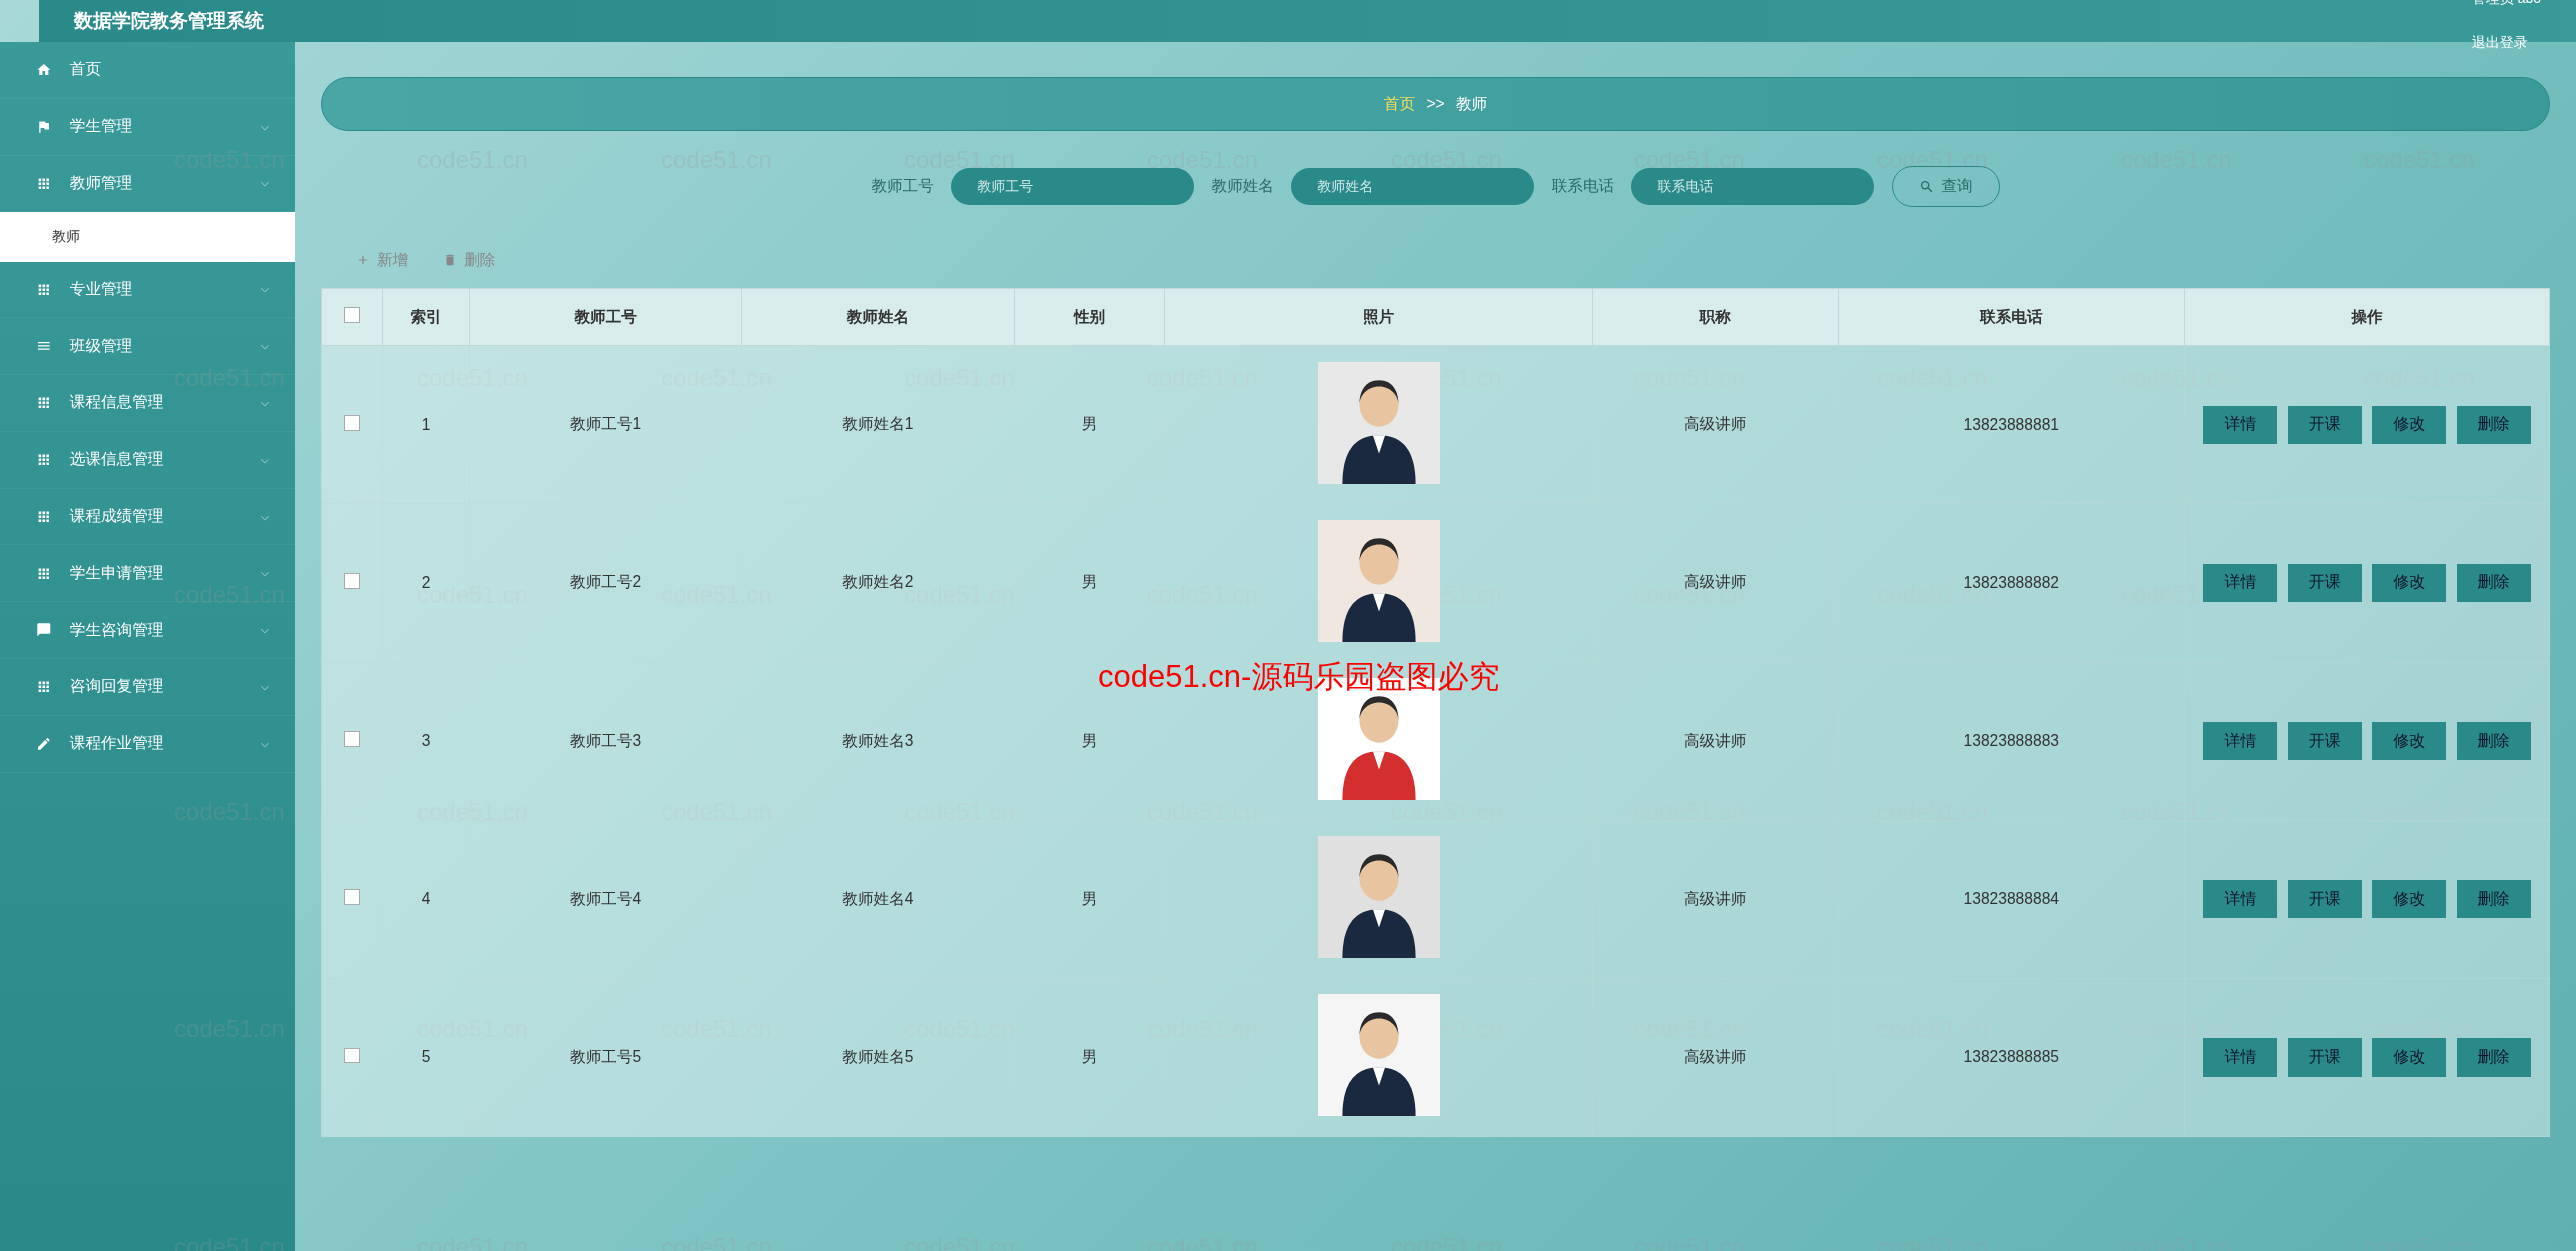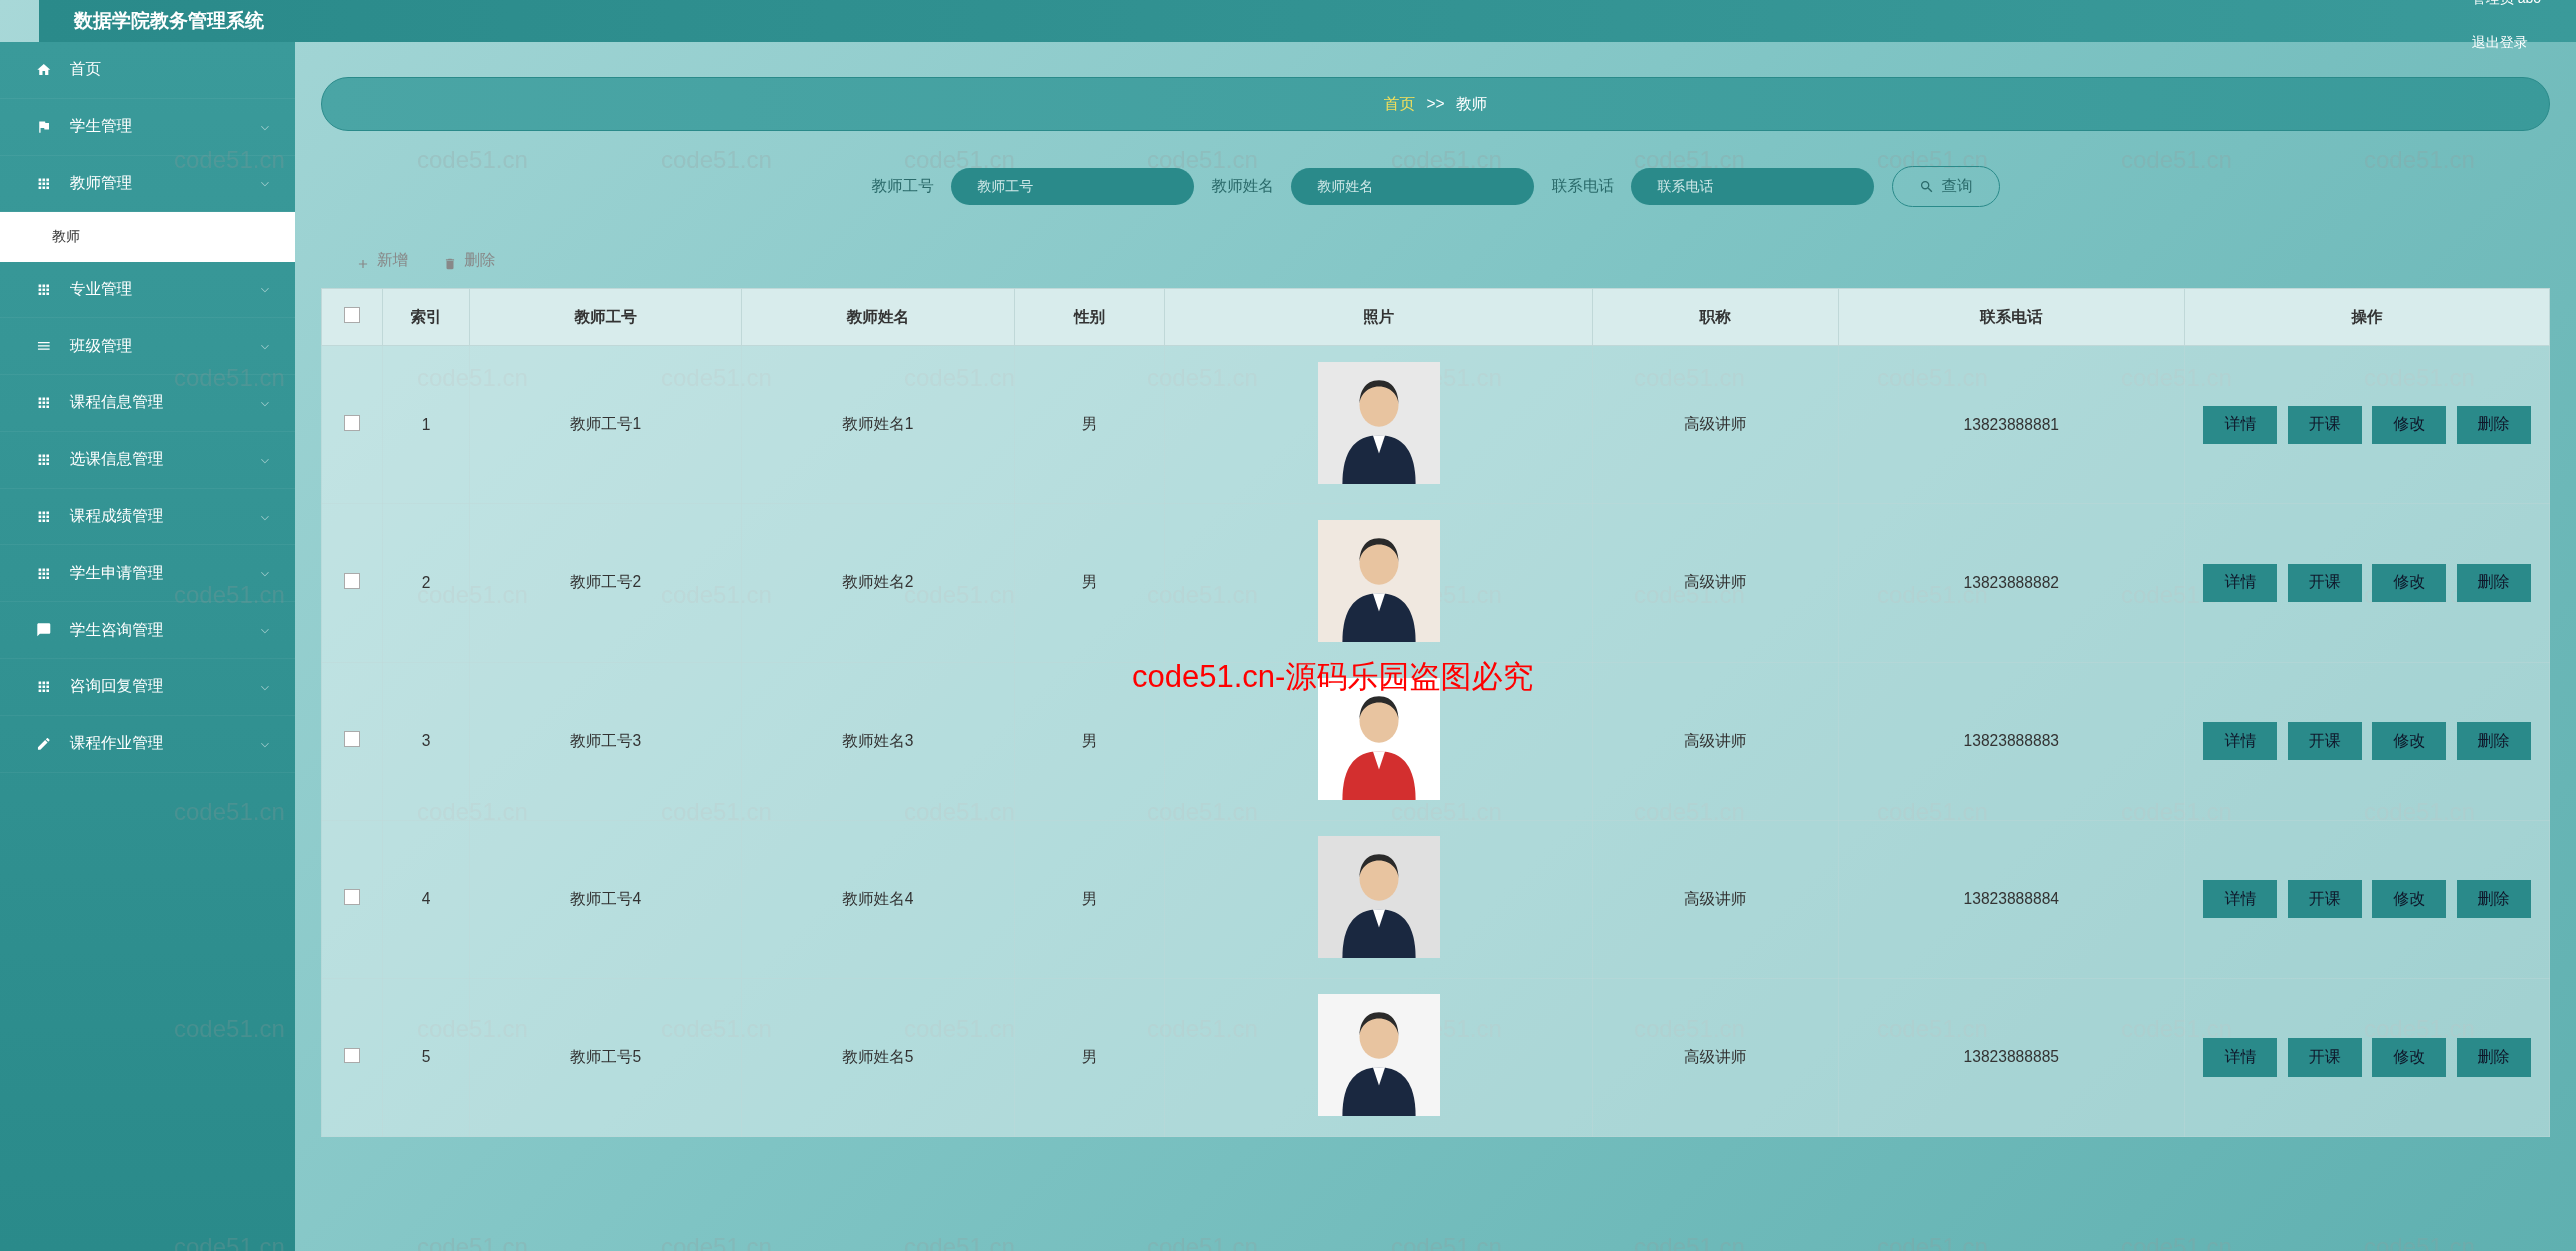--- a/index.html
+++ b/index.html
@@ -18,31 +18,31 @@
 .breadcrumb { background: linear-gradient(to right, #4aa5a5, #3a9a9a); border-radius: 35px; padding: 15.6px 0; text-align: center; font-size: 15.6px; color: #f5e05a; margin-bottom: 35px; border: 1.7px solid #2a8a8a; }
 .breadcrumb .bc-home { color: #f5e05a; }
 .breadcrumb .bc-sep { color: #fff; margin: 0 7px; }
 .breadcrumb .bc-current { color: #fff; }
 .search-row { display: flex; align-items: center; gap: 17.4px; justify-content: center; margin-bottom: 26px; }
 .search-label { color: #2a6a6a; font-size: 15.6px; }
 .search-input { background: #2a8a8a; border: none; border-radius: 26px; padding: 10.4px 26px; color: #fff; font-size: 14px; width: 243px; }
 .search-input::placeholder { color: #cfe8e8; }
 .search-btn { background: transparent; border: 1.7px solid #2a8a8a; color: #2a6a6a; border-radius: 26px; padding: 8.7px 26px; font-size: 15.6px; cursor: pointer; display: flex; align-items: center; gap: 7px; }
 .actions-row { display: flex; gap: 35px; padding: 17.4px 35px; color: #888; font-size: 15.6px; }
-.actions-row span { cursor: pointer; display: flex; align-items: flex-end; gap: 7px; }
+.actions-row span { cursor: pointer; display: flex; align-items: center; gap: 7px; }
 .table { width: 100%; border-collapse: collapse; background: rgba(255,255,255,0.3); }
 .table th { background: #d8ecec; padding: 17.4px 8.7px; font-size: 15.6px; color: #333; font-weight: bold; border: 0.9px solid #c0d8d8; }
 .table td { padding: 15.6px 8.7px; font-size: 15.6px; color: #333; text-align: center; border: 0.9px solid rgba(192,216,216,0.4); background: rgba(255,255,255,0.15); }
 .table tbody tr { height: 156px; }
 .checkbox { width: 15.6px; height: 15.6px; border: 0.9px solid #aaa; display: inline-block; background: #fff; cursor: pointer; }
 .photo { width: 122px; height: 122px; background: #ddd; display: inline-block; }
 .photo svg { width: 100%; height: 100%; }
 .op-btns { display: flex; flex-wrap: wrap; gap: 10.4px; justify-content: center; }
 .op-btn { background: #2a8a8a; color: #0f172a; border: none; padding: 8.7px 21px; font-size: 16px; cursor: pointer; border-radius: 0; }
-.watermark { position: absolute; color: red; font-size: 31px; left: 1132px; top: 656px; pointer-events: none; z-index: 100; font-weight: normal; }
+.watermark { position: absolute; color: red; font-size: 31px; left: 1098px; top: 656px; pointer-events: none; z-index: 100; font-weight: normal; }
 .wm-bg { position: absolute; left: 0; top: 42px; right: 0; bottom: 0; pointer-events: none; z-index: 1; opacity: 0.25; }
 .wm-bg span { position: absolute; color: #999; font-size: 24px; }
 .content-wrap { position: relative; z-index: 2; }
 svg.icon { fill: currentColor; }
 </style>
 </head>
 <body>
 
 <div class="topbar">
   <div class="logo">数据学院教务管理系统</div>

